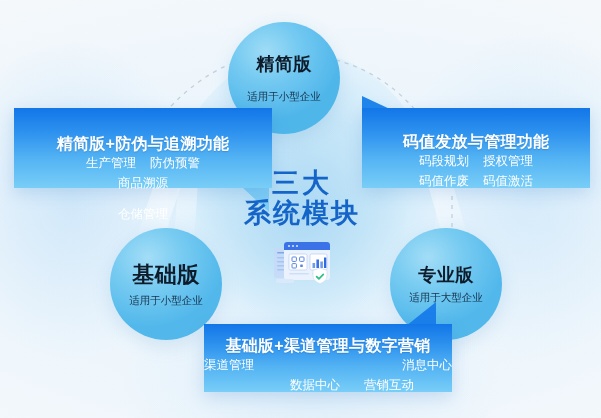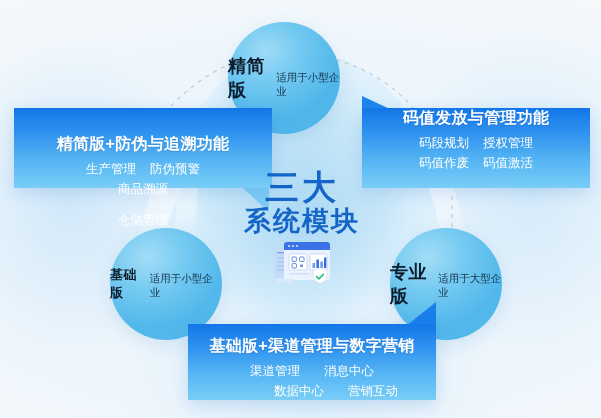--- a/index.html
+++ b/index.html
@@ -29,67 +29,67 @@
     background:radial-gradient(closest-side, rgba(166,214,243,.75), rgba(186,224,246,.35) 62%, rgba(200,232,248,0) 100%);
     border-radius:50%;}
 
   
   .ray{position:absolute;background:linear-gradient(180deg, rgba(255,255,255,.92), rgba(255,255,255,0));}
 
   svg.arcs{position:absolute;left:0;top:0;width:601px;height:418px;}
 
   
   .circle{position:absolute;border-radius:50%;
-    display:flex;flex-direction:row;align-items:center;justify-content:center;
+    display:flex;flex-direction:column;align-items:center;justify-content:center;
     box-shadow:0 6px 18px rgba(80,150,200,.18);}
   .circle .c-title{font-weight:bold;color:#0d1b2a;letter-spacing:.5px;}
   .circle .c-sub{color:#16314a;}
 
   #circle-top{left:228px;top:22px;width:112px;height:112px;
     background:radial-gradient(68% 62% at 34% 26%, #9fdcf6 0%, #73c9f1 45%, #4fb6ea 100%);}
   #circle-top .c-title{font-size:18px;}
   #circle-top .c-sub{font-size:10.5px;margin-top:14px;}
 
   #circle-left{left:110px;top:228px;width:112px;height:112px;
     background:radial-gradient(68% 62% at 34% 26%, #a3ddf7 0%, #77cbf1 46%, #52b8eb 100%);}
-  #circle-left .c-title{font-size:13px;}
+  #circle-left .c-title{font-size:22px;}
   #circle-left .c-sub{font-size:10.5px;margin-top:4px;}
 
   #circle-right{left:390px;top:228px;width:112px;height:112px;
     background:radial-gradient(68% 62% at 34% 26%, #a3ddf7 0%, #77cbf1 46%, #52b8eb 100%);align-items:center;}
   #circle-right .c-title{font-size:18px;}
   #circle-right .c-sub{font-size:10.5px;margin-top:4px;}
 
   
   .panel{position:absolute;color:#fff;text-align:center;
     background:linear-gradient(180deg,#1276e8 0%, #2f93ef 32%, #52b2f3 62%, #79cef7 100%);
     box-shadow:0 5px 16px rgba(40,120,200,.20);}
   .panel .p-title{font-weight:bold;font-size:16px;letter-spacing:.3px;
      text-shadow:0 1px 1px rgba(0,40,90,.18);}
   .panel .p-row{display:flex;justify-content:center;gap:14px;font-size:12.5px;
-     margin-top:6px;}
+     }
   .panel .p-row span{white-space:nowrap;}
 
   #panel-left{left:14px;top:108px;width:258px;height:80px;padding-top:26px;box-sizing:border-box;}
-  #panel-right{left:362px;top:108px;width:228px;height:80px;padding-top:0;box-sizing:border-box;}
-  #panel-bottom{left:188px;top:324px;width:248px;height:76px;padding-top:12px;box-sizing:border-box;}
+  #panel-right{left:362px;top:108px;width:228px;height:80px;padding-top:24px;box-sizing:border-box;}
+  #panel-bottom{left:204px;top:324px;width:248px;height:68px;padding-top:12px;box-sizing:border-box;}
 
   
   .tail{position:absolute;width:0;height:0;}
   #tail-left{left:243px;top:188px;border-left:26px solid transparent;
      border-right:0 solid transparent;border-top:24px solid #7ecdf6;}
   #tail-right{left:362px;top:96px;border-right:30px solid transparent;
      border-bottom:14px solid #1f85ec;}
   #tail-bottom{left:406px;top:302px;border-left:30px solid transparent;
      border-bottom:24px solid #1a7fea;}
 
   
   #center-title{position:absolute;left:216px;top:168px;width:172px;text-align:center;
      color:#1565c8;font-weight:bold;line-height:1.12;}
-  #center-title .l1{font-size:34px;letter-spacing:3px;display:block;}
+  #center-title .l1{font-size:27px;letter-spacing:3px;display:block;}
   #center-title .l2{font-size:27px;letter-spacing:2px;display:block;}
 
   
   #dashboard-icon{position:absolute;left:272px;top:238px;width:62px;height:56px;}
 </style>
 </head>
 <body>
 
 <div id="stage">
 
@@ -149,21 +149,21 @@
       <span>授权管理</span>
     </div>
     <div class="p-row" style="margin-top:3px;">
       <span>码值作废</span>
       <span>码值激活</span>
     </div>
   </div>
 
   <div class="panel" id="panel-bottom">
     <div class="p-title">基础版+渠道管理与数字营销</div>
-    <div class="p-row" style="gap:24px;">
+    <div class="p-row" style="gap:24px;justify-content:space-between;">
       <span>渠道管理</span>
       <span>消息中心</span>
     </div>
     <div class="p-row" style="gap:24px;margin-top:3px;padding-left:48px;">
       <span>数据中心</span>
       <span>营销互动</span>
     </div>
   </div>
 
   <div id="center-title">

